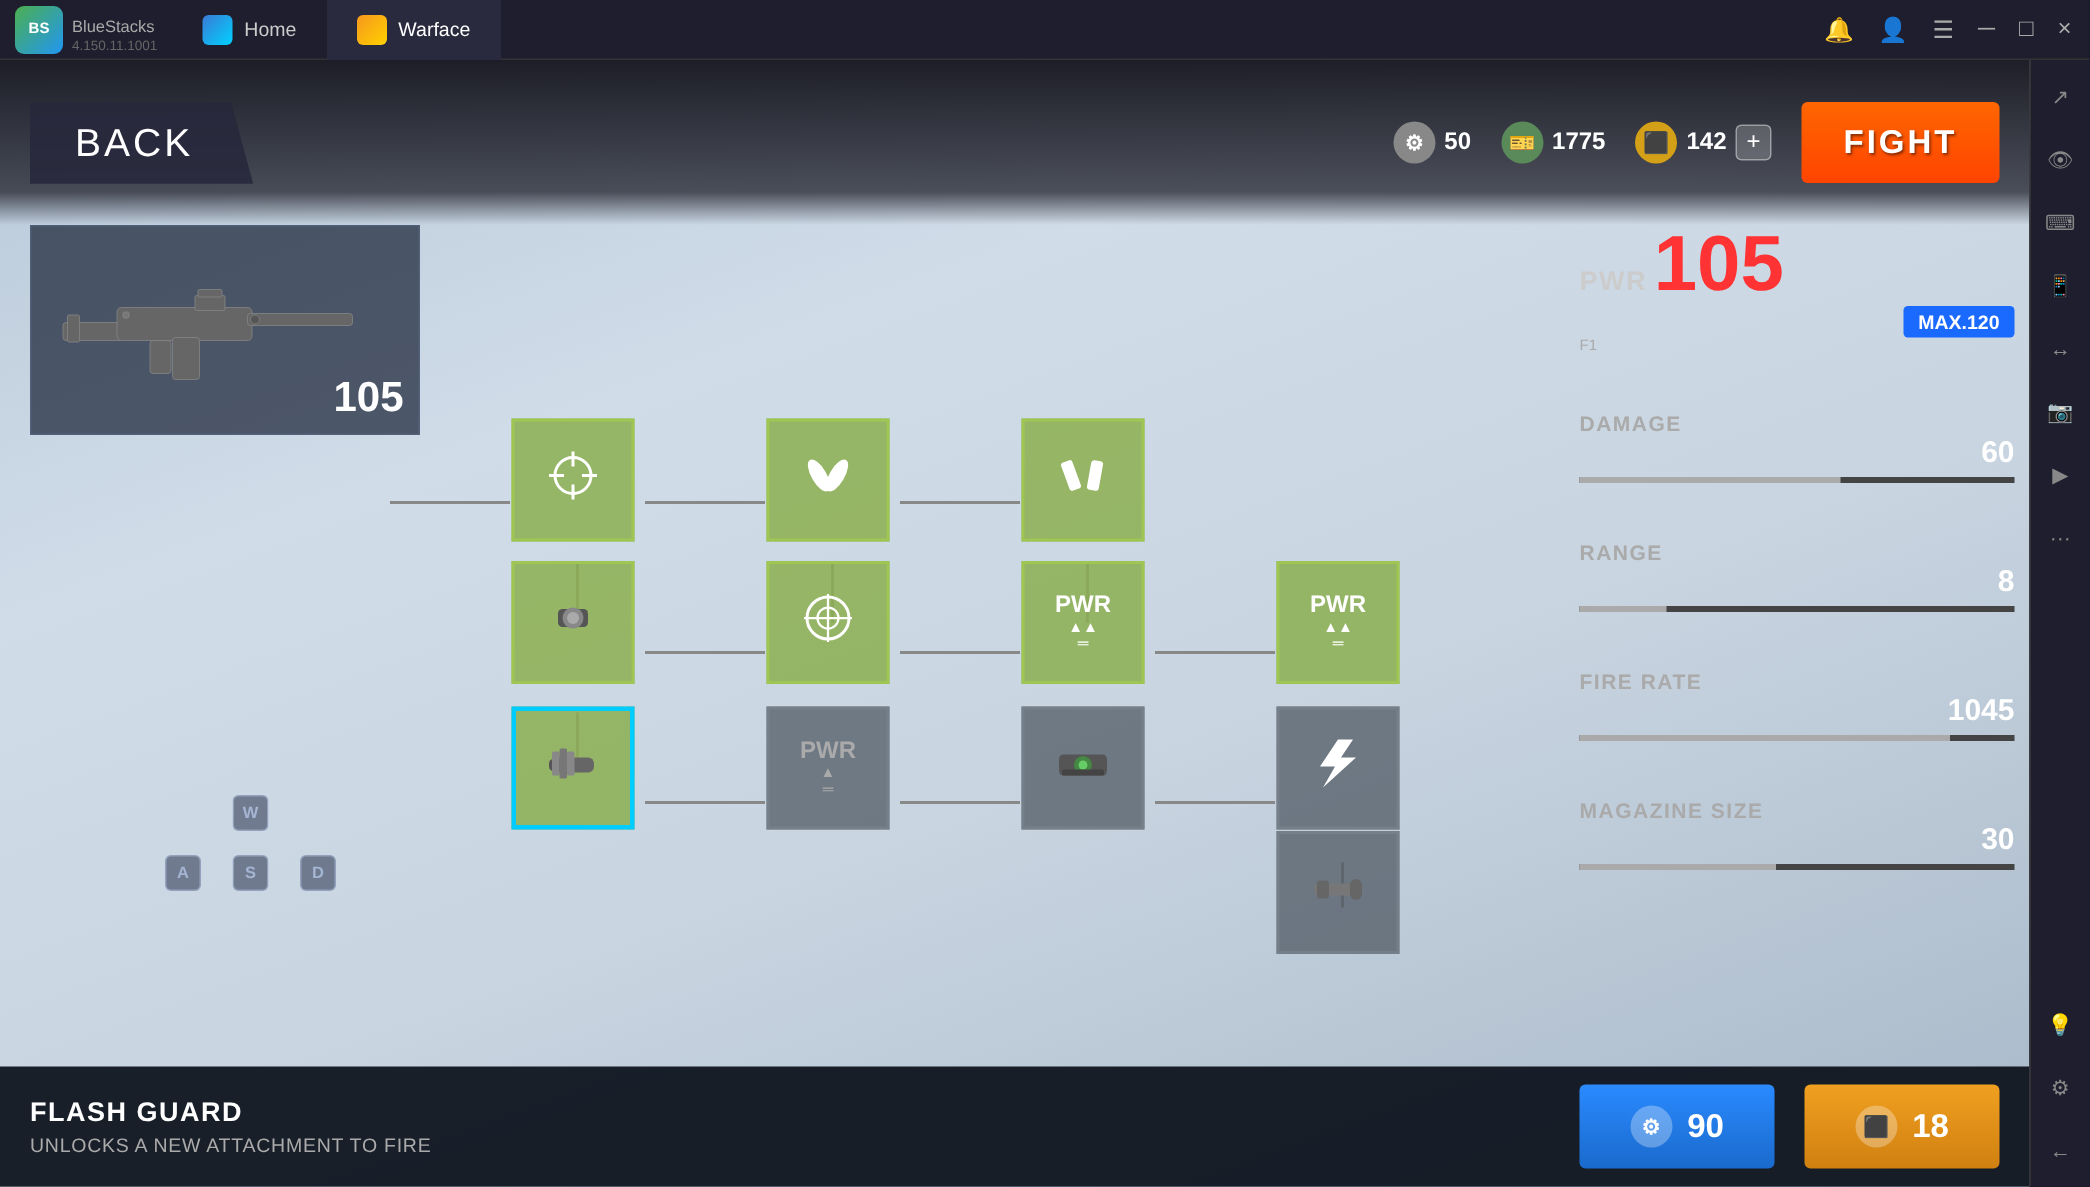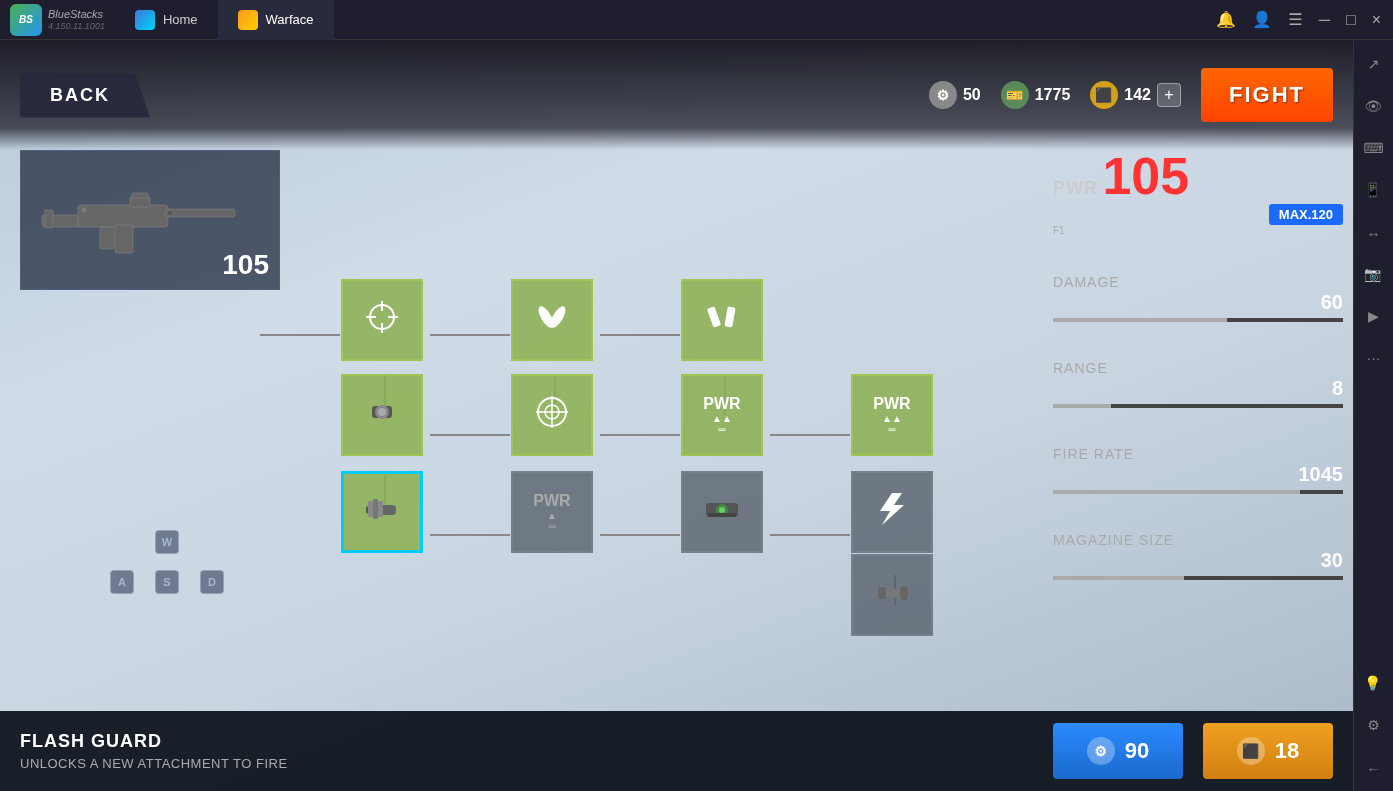--- a/index.html
+++ b/index.html
@@ -15,24 +15,23 @@
     .titlebar {
       width: 100%;
       height: 40px;
       background: #1e1e2e;
       display: flex;
       align-items: center;
       border-bottom: 1px solid #333;
     }
     .titlebar-logo {
       display: flex;
-      align-items: center;
+      align-items: flex-end;
       padding: 0 10px;
       gap: 6px;
-      font-style: italic;
     }
     .bs-logo {
       width: 32px;
       height: 32px;
       background: linear-gradient(135deg, #4CAF50, #2196F3);
       border-radius: 6px;
       display: flex;
       align-items: center;
       justify-content: center;
       font-size: 10px;
@@ -127,22 +126,22 @@
       display: flex;
       align-items: center;
       padding: 0 20px;
       z-index: 10;
     }
     .back-btn {
       background: rgba(40,40,60,0.9);
       color: white;
       border: none;
       padding: 12px 30px;
-      font-size: 18px;
-      font-weight: bold;
+      font-size: 26px;
+      font-weight: normal;
       letter-spacing: 2px;
       cursor: pointer;
       clip-path: polygon(0 0, calc(100% - 15px) 0, 100% 100%, 0 100%);
       padding-right: 40px;
     }
     .hud-spacer { flex: 1; }
     .hud-resources {
       display: flex;
       align-items: center;
       gap: 20px;
@@ -230,21 +229,21 @@
     }
     .stats-row {
       display: flex;
       align-items: center;
       margin-top: 14px;
       clear: both;
     }
     .stat-name {
       color: #aaa;
       font-size: 14px;
-      font-weight: normal;
+      font-weight: bold;
       letter-spacing: 1px;
       flex: 1;
     }
     .stat-value {
       color: white;
       font-size: 20px;
       font-weight: bold;
       min-width: 60px;
       text-align: right;
       margin-top: 41px;

